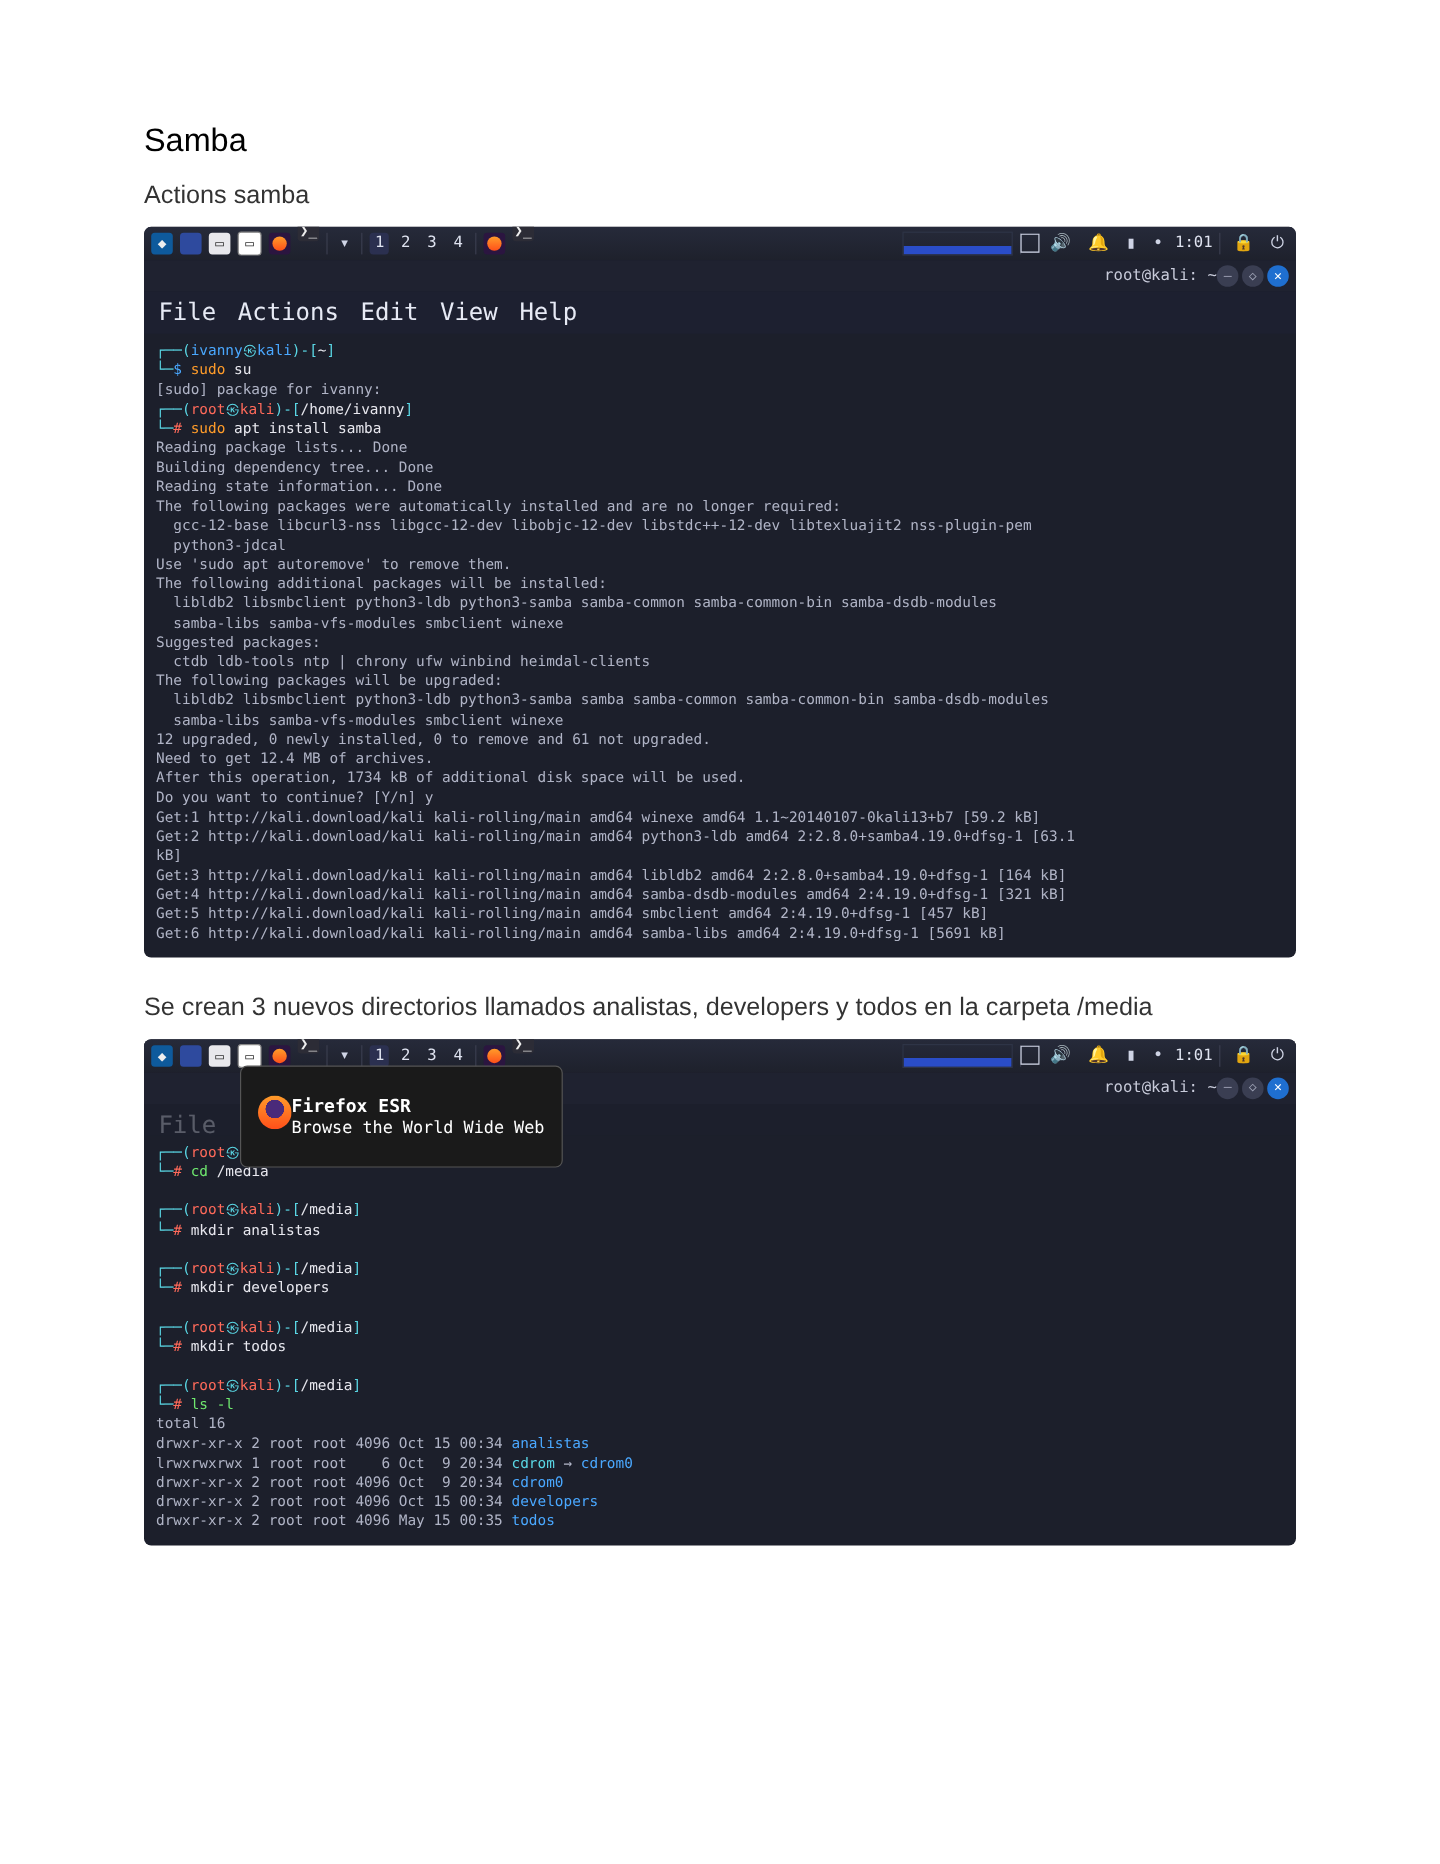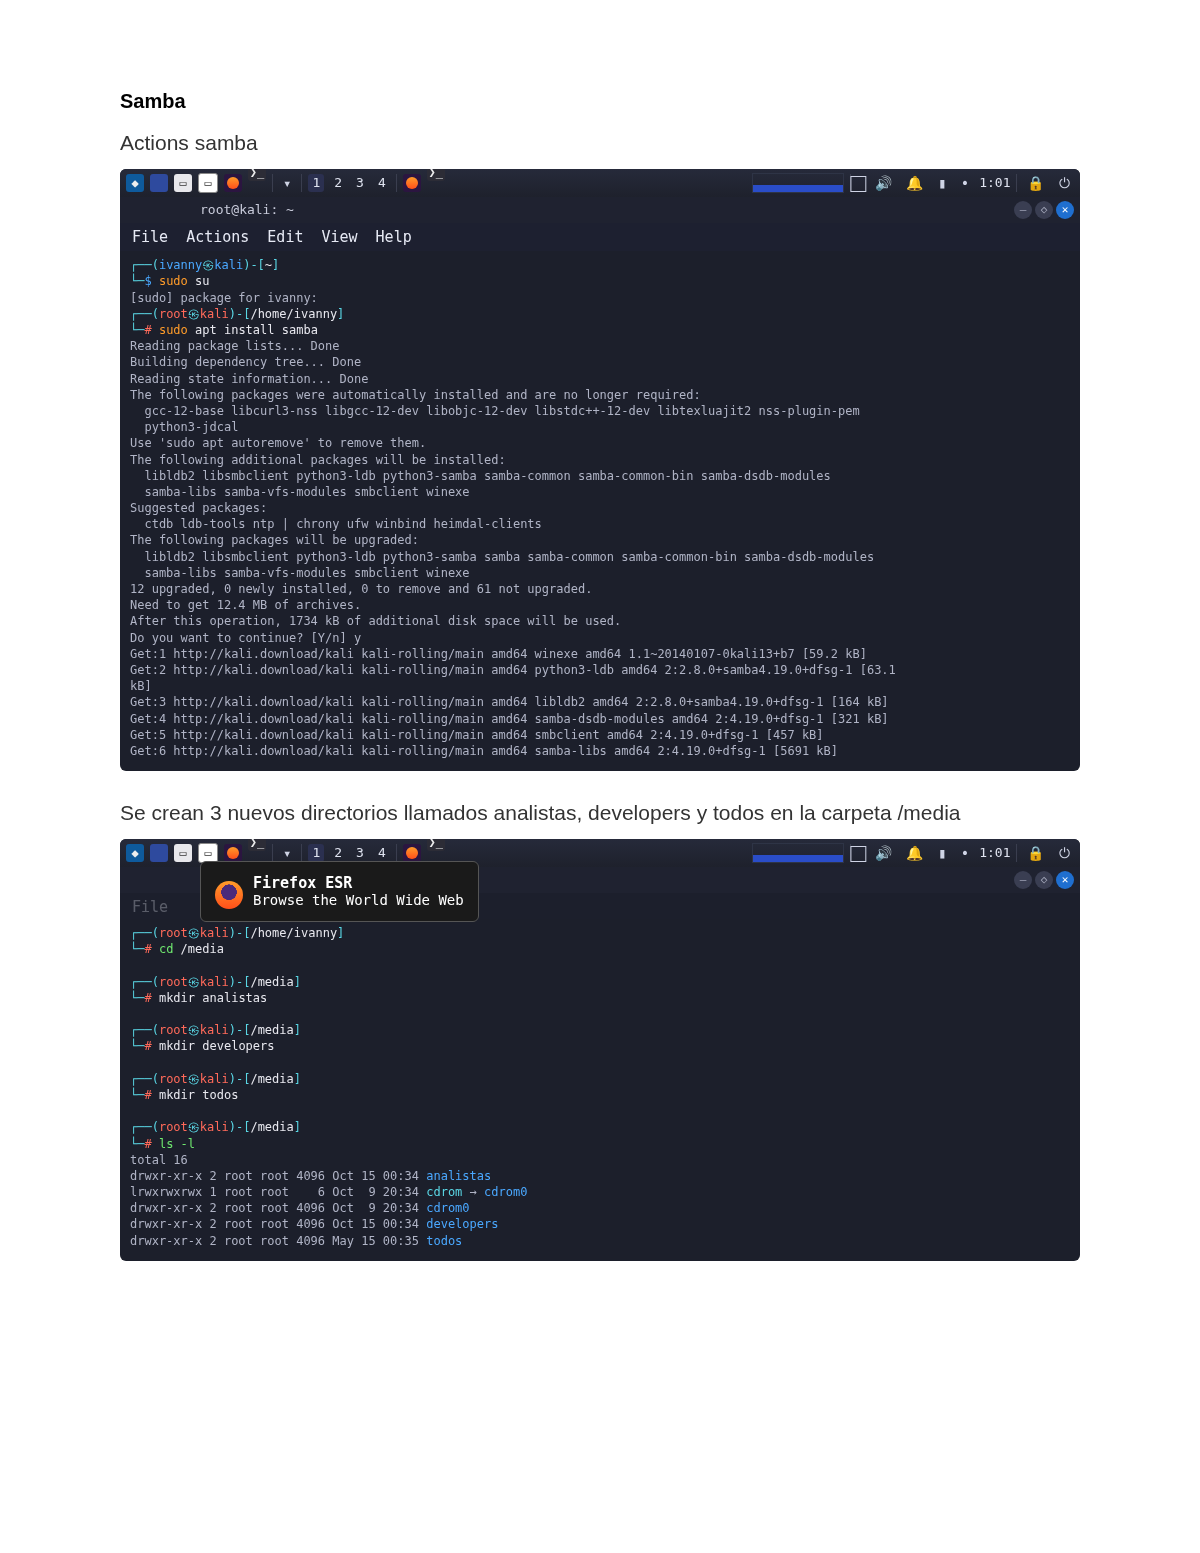--- a/index.html
+++ b/index.html
@@ -1,17 +1,17 @@
 <!DOCTYPE html>
 <html><head>
 <meta charset="utf-8">
 <style>
   body{margin:0;background:#fff;font-family:Arial,Helvetica,sans-serif}
   .page{width:1200px;min-height:1553px;margin:0 auto;background:#fff;padding:90px 120px 40px;box-sizing:border-box}
-  h1.title{font-size:20px;font-weight:bold;margin:0 0 18px}
+  h1.title{font-size:27px;font-weight:normal;margin:12px 0 18px}
   h2.section{font-size:22px;font-weight:bold;margin:8px 0 14px 30px}
   p.body{font-size:21px;color:#333;margin:10px 0 14px}
   .num{display:inline-block;width:28px}
   .term{background:#1c1f2b;border-radius:6px;overflow:hidden;margin:8px 0 30px;font-family:"DejaVu Sans Mono","Courier New",monospace;color:#c8c8d0;font-size:12px;line-height:1.35}
   .bar{display:flex;align-items:center;height:28px;background:linear-gradient(#262a3a,#1e212c);padding:0 6px;gap:6px}
   .bar .seg{display:flex;align-items:center;gap:6px}
   .bar .sep{width:1px;height:18px;background:#3a3e4f}
   .ic{width:18px;height:18px;border-radius:3px;display:flex;align-items:center;justify-content:center;font-size:12px;color:#eee}
   .ic.kali{background:#0e5a9c}
   .ic.sq{background:#2e4a9e}
@@ -20,37 +20,37 @@
   .ic.ff{background:#2b1540}
   .ic.ff::after{content:"";width:12px;height:12px;border-radius:50%;background:linear-gradient(#ff9c2a,#ff4f1a)}
   .ic.term{background:#2c2c36}
   .bar .wsn{color:#dfe3f0;font-size:13px;padding:0 4px}
   .bar .wsn.act{background:#2b3050;border-radius:3px}
   .bar .spacer{flex:1}
   .bar .net{width:90px;height:18px;background:linear-gradient(to top,#2a4dc8 40%,transparent 40%);border:1px solid #2e3446}
   .bar .glyph{color:#cfd4e5;font-size:14px;padding:0 4px}
   .bar .time{color:#dfe3f0;font-size:13px}
   .titlebar{display:flex;align-items:center;height:26px;background:#1f2230;color:#c8cbda;font-size:13px}
-  .titlebar .ttl{flex:1;text-align:left}
+  .titlebar .ttl{flex:1;text-align:right}
   .titlebar .btns{display:flex;gap:3px;padding-right:6px}
   .titlebar .btn{width:18px;height:18px;border-radius:50%;background:#3a3e52;display:flex;align-items:center;justify-content:center;color:#9ea2b5;font-size:11px}
   .titlebar .btn.close{background:#1f6fd0;color:#fff}
-  .menubar{display:flex;gap:18px;padding:4px 12px;background:#1d2030;color:#e7eaf5;font-size:15px}
+  .menubar{display:flex;gap:18px;padding:4px 12px;background:#1d2030;color:#e7eaf5;font-size:20px}
   .tbody{padding:6px 10px 12px;white-space:pre;overflow:hidden}
   .tbody.tall{min-height:430px}
   .tbody.short{min-height:280px}
   .green{color:#6fe86f}
   .cyan{color:#5ad7e5}
   .blue{color:#4aa8ff}
   .red{color:#ff6a5a}
   .orange{color:#ff9c2a}
   .white{color:#e8e8ef}
   .gray{color:#b0b4c6}
   .tooltip{position:relative}
-  .tip{position:absolute;left:80px;top:22px;background:#1a1a1a;border:1px solid #555;border-radius:6px;padding:12px 14px;display:flex;align-items:flex-end;gap:10px;z-index:2}
+  .tip{position:absolute;left:80px;top:22px;background:#1a1a1a;border:1px solid #555;border-radius:6px;padding:24px 14px;display:flex;align-items:flex-start;z-index:2}
   .tip .ffic{width:28px;height:28px;border-radius:50%;background:radial-gradient(circle at 50% 40%,#4a2a7a 35%,transparent 36%),linear-gradient(#ff9c2a,#ff4f1a)}
   .tip .txt{color:#fff;font-size:14px;line-height:1.2}
   .tip .txt b{font-size:15px}
 </style>
 </head>
 <body>
 
 <div class="page">
 
   <h1 class="title">Samba</h1>

